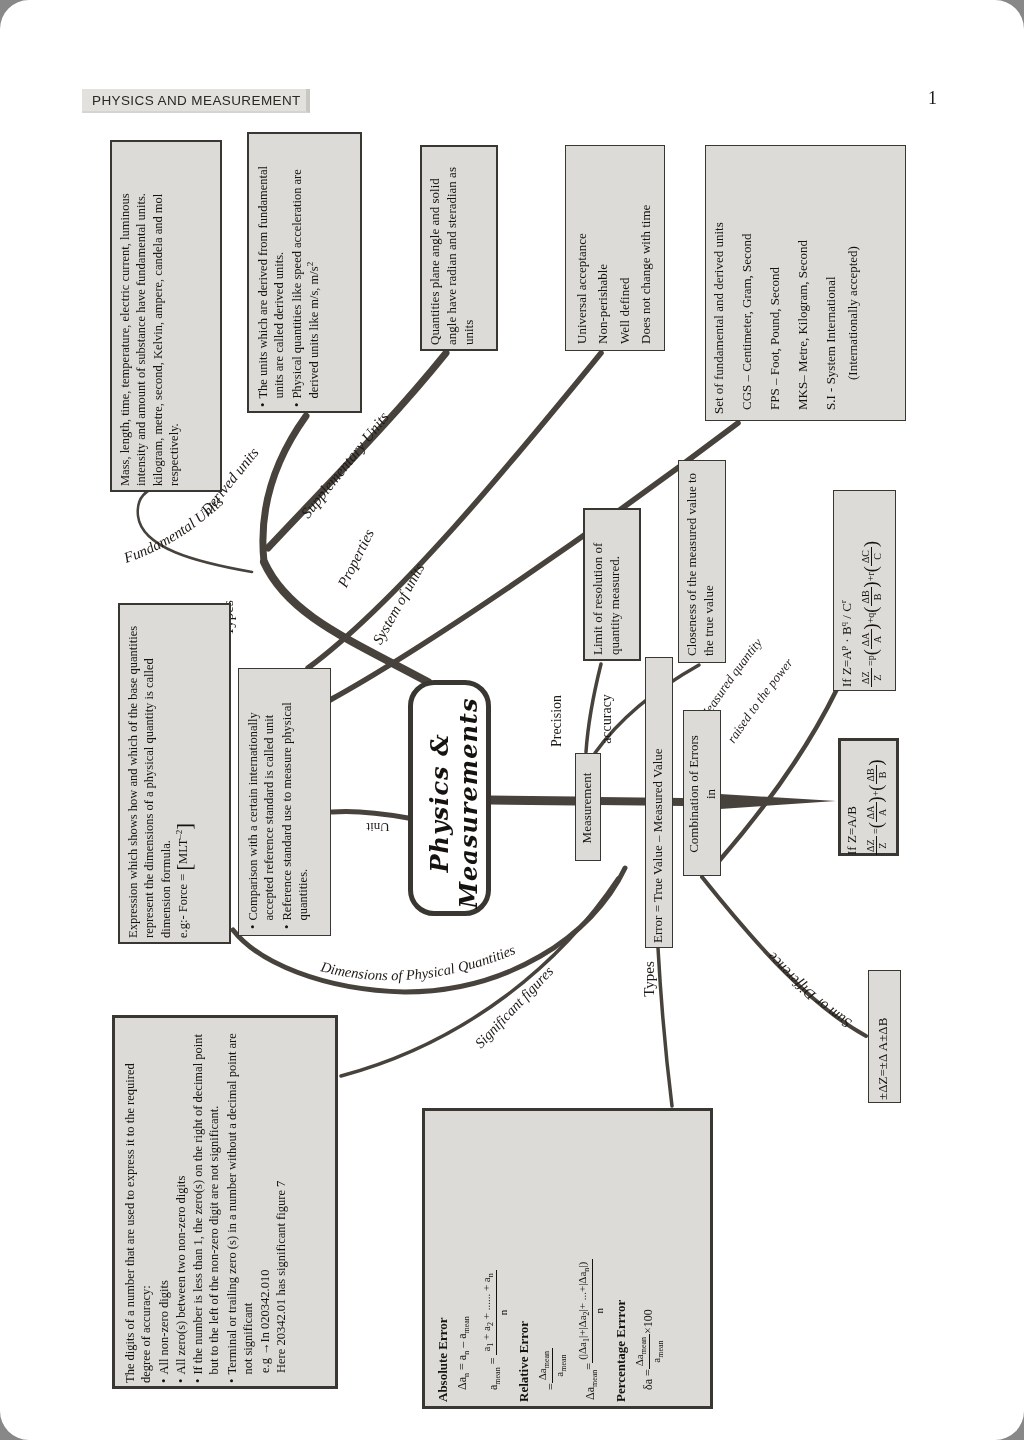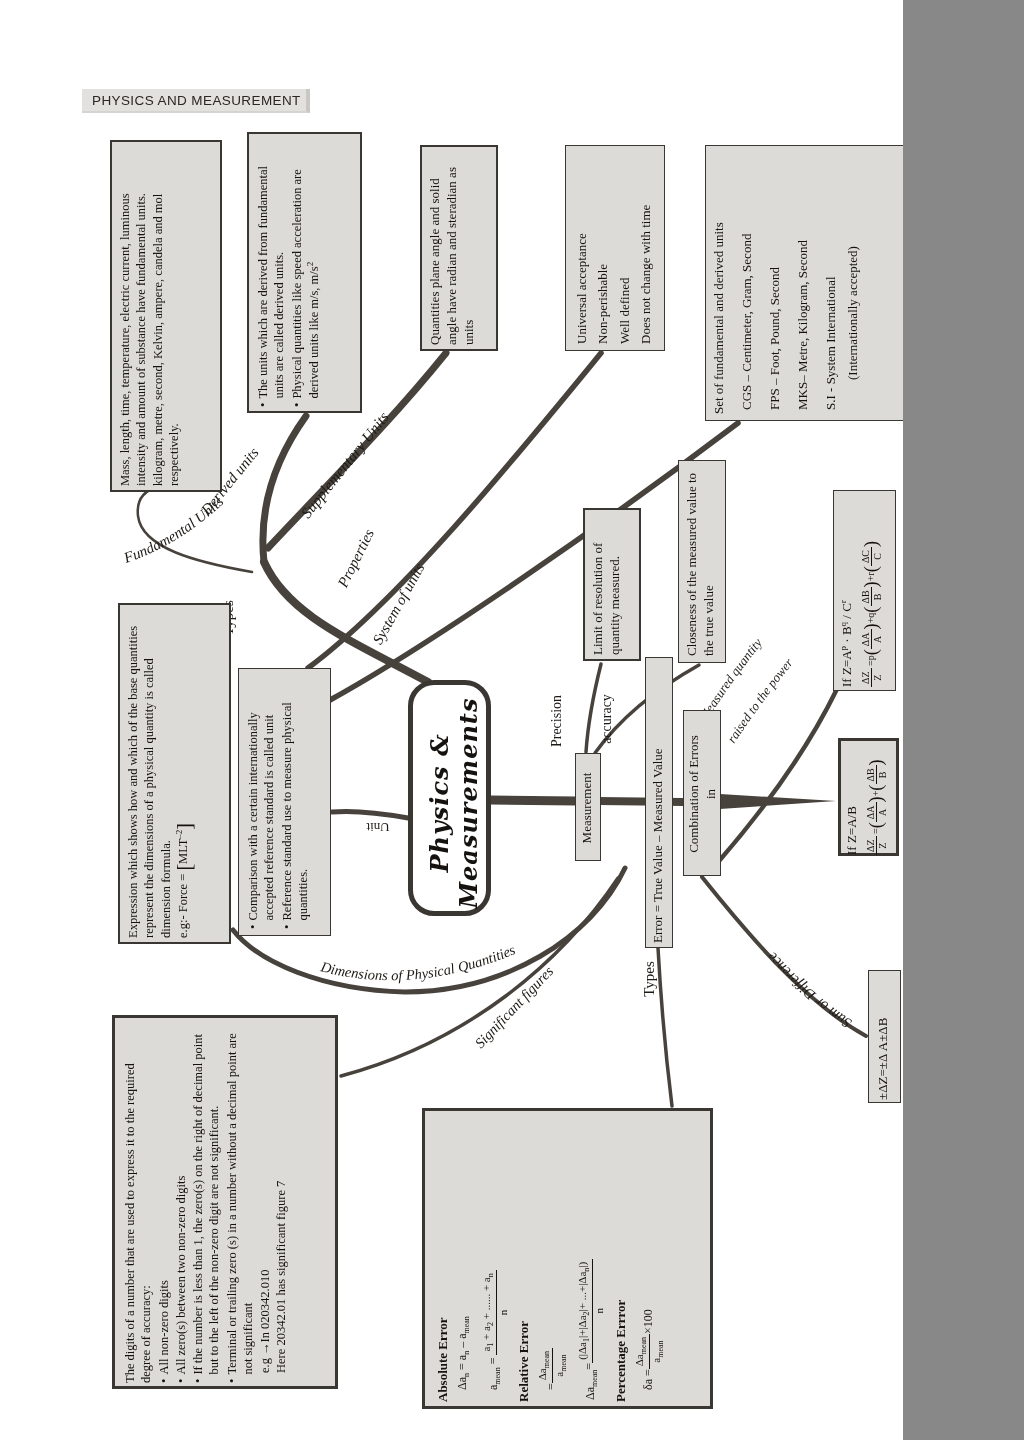--- a/index.html
+++ b/index.html
@@ -1,17 +1,17 @@
 <!DOCTYPE html>
 <html><head>
 <meta charset="utf-8">
 <style>
   html,body { margin:0; padding:0; background:#888; }
-  .page { position:relative; width:903px; height:1440px; background:#ffffff; overflow:hidden;
-          font-family:"Liberation Serif", serif; color:#15120f; }
+  .page { position:relative; width:1024px; height:1440px; background:#ffffff; overflow:hidden;
+          font-family:"Liberation Serif", serif; color:#15120f;border-radius:29px; }
   .header-bar { position:absolute; left:82px; top:89px; width:228px; height:24px;
                 background:#e3e1de; border-right:4px solid #c9c7c4; border-bottom:2px solid #d6d4d1;
                 display:flex; align-items:center; padding-left:10px; box-sizing:border-box;
                 font-family:"Liberation Sans", sans-serif; font-size:13.5px; letter-spacing:.4px; color:#2a2724; }
   .page-number { position:absolute; left:928px; top:88px; font-size:18px; color:#1c1916; }
 
   svg.links { position:absolute; left:0; top:0; }
   .lbl { font-family:"Liberation Serif", serif; font-style:italic; fill:#1e1a16; }
 
   .box { position:absolute; background:#dddbd7; border:2px solid #3a3632; box-sizing:border-box; }

